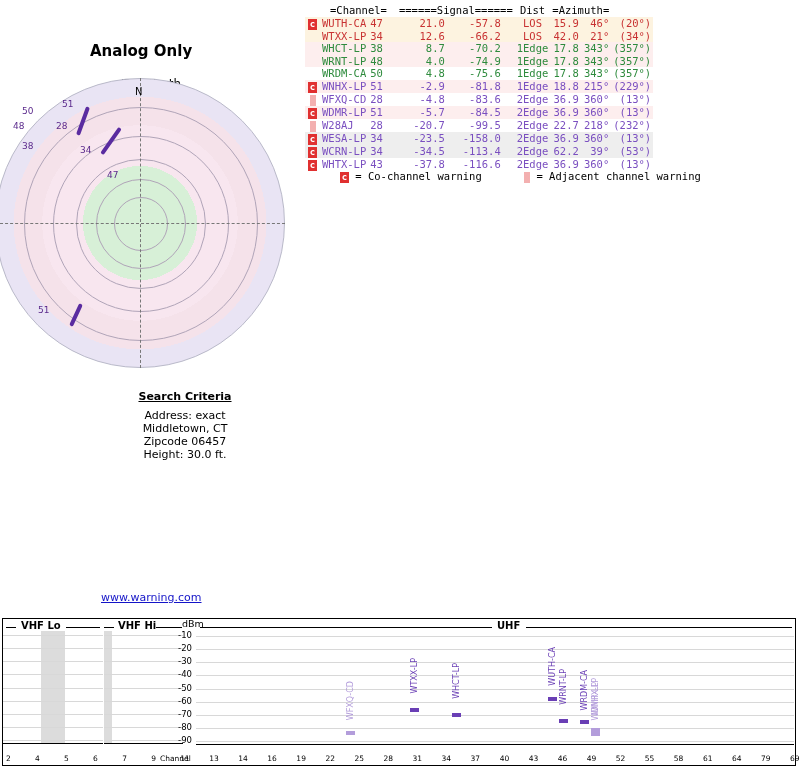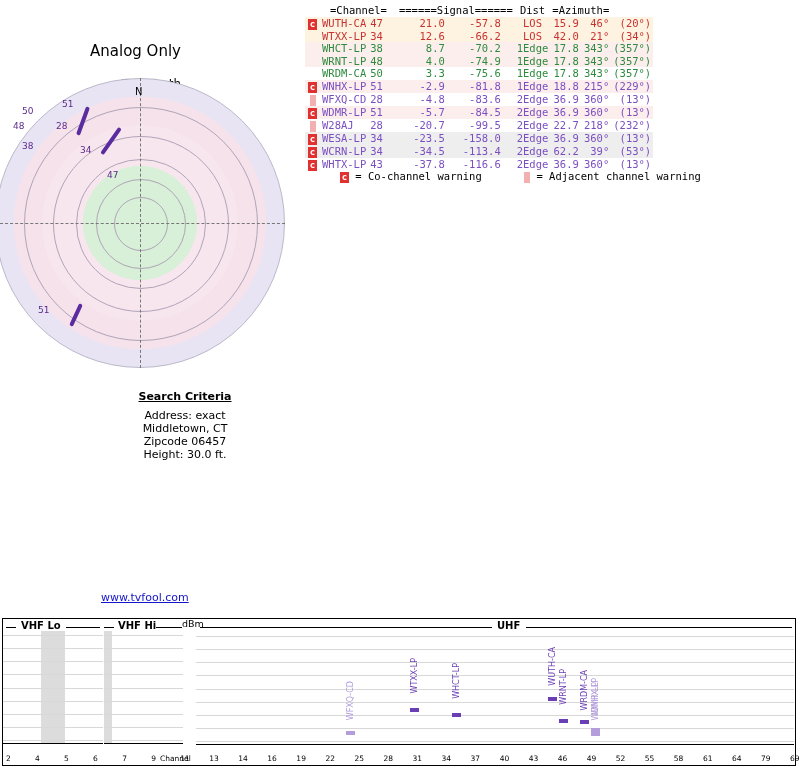--- a/index.html
+++ b/index.html
@@ -1,21 +1,21 @@
 <!DOCTYPE html>
 <html><head>
 <meta charset="utf-8">
 <style>
   html,body{margin:0;padding:0;}
   body{width:800px;height:768px;background:#ffffff;font-family:"DejaVu Sans",sans-serif;position:relative;overflow:hidden;}
   .abs{position:absolute;}
 
   
   #polar-wrap{left:0;top:0;width:300px;height:380px;}
-  #polar-title{left:90px;top:42px;font-size:15px;font-weight:normal;color:#000;}
+  #polar-title{left:90px;top:42px;font-size:15px;font-weight:bold;color:#000;}
   #polar-truenorth{left:122px;top:77px;font-size:12px;color:#000;}
   #polar-canvas{left:-5px;top:78px;width:290px;height:290px;}
   .ring{position:absolute;border-radius:50%;}
   .axis-h{position:absolute;left:0;top:145px;width:290px;height:0;border-top:1px dashed #777;}
   .axis-v{position:absolute;left:145px;top:0;width:0;height:290px;border-left:1px dashed #777;}
   .nlabel{position:absolute;font-size:10px;color:#000;}
   .chlabel{position:absolute;font-size:9px;color:#5b2a8c;}
   .tick{position:absolute;background:#5a2ca0;border-radius:2px;}
 
   
@@ -95,21 +95,21 @@
 </div>
 
 <div class="abs" id="search-block">
   <div id="search-title">Search Criteria</div>
   <div style="height:6px"></div>
   <div class="sc-line">Address: exact</div>
   <div class="sc-line">Middletown, CT</div>
   <div class="sc-line">Zipcode 06457</div>
   <div class="sc-line">Height: 30.0 ft.</div>
 </div>
-<a class="abs" id="tvfool-link" href="#">www.tvfool.com</a>
+<a class="abs" id="tvfool-link" href="#">www.warning.com</a>
 
 <div class="abs" id="table-wrap">
   <table class="sig">
     <tbody>
         <tr class="hdrtop">
       <td class="warn-cell"></td>
       <td colspan="3" class="r-center">=Channel=</td>
       <td colspan="3" class="r-center">======Signal======</td>
       <td class="r-center">Dist</td>
       <td colspan="2" class="r-center">=Azimuth=</td>
@@ -167,21 +167,21 @@
           <td class="r-right" style="color:#2e8b3d">17.8</td>
           <td class="r-right" style="color:#2e8b3d">343°</td>
           <td class="r-right" style="color:#2e8b3d">(357°)</td>
         </tr>
         <tr style="background: rgb(255, 255, 255);">
           <td class="warn-cell"></td>
           <td style="color:#2e8b3d">WRDM-CA</td>
           <td class="r-right" style="color:#2e8b3d;padding-right:10px;">50</td>
           <td class="r-center" style="color:#2e8b3d"></td>
           <td class="r-center" style="color:#2e8b3d"></td>
-          <td class="r-right" style="color:#2e8b3d">3.3</td>
+          <td class="r-right" style="color:#2e8b3d">4.8</td>
           <td class="r-right" style="color:#2e8b3d;padding-right:14px;">-75.6</td>
           <td class="r-center" style="color:#2e8b3d">1Edge</td>
           <td class="r-right" style="color:#2e8b3d">17.8</td>
           <td class="r-right" style="color:#2e8b3d">343°</td>
           <td class="r-right" style="color:#2e8b3d">(357°)</td>
         </tr>
         <tr style="background: rgb(253, 238, 238);">
           <td class="warn-cell"><span class="badge-c">c</span></td>
           <td style="color:#7a4fc0">WNHX-LP</td>
           <td class="r-right" style="color:#7a4fc0;padding-right:10px;">51</td>
@@ -321,20 +321,31 @@
         <div class="gridline" style="top: 56.5px;"></div>
         <div class="gridline" style="top: 69.625px;"></div>
         <div class="gridline" style="top: 82.75px;"></div>
         <div class="gridline" style="top: 95.875px;"></div>
         <div class="gridline" style="top: 109px;"></div>
       </div>
     <div style="position:absolute;left:0;bottom:21px;width:79px;border-top:1px solid #000;"></div>
   </div>
 
   <div id="dbm-title">dBm</div>
+  <div id="dbm-col">
+      <div class="dblabel" style="top: 0px;">-10</div>
+      <div class="dblabel" style="top: 13.125px;">-20</div>
+      <div class="dblabel" style="top: 26.25px;">-30</div>
+      <div class="dblabel" style="top: 39.375px;">-40</div>
+      <div class="dblabel" style="top: 52.5px;">-50</div>
+      <div class="dblabel" style="top: 65.625px;">-60</div>
+      <div class="dblabel" style="top: 78.75px;">-70</div>
+      <div class="dblabel" style="top: 91.875px;">-80</div>
+      <div class="dblabel" style="top: 105px;">-90</div>
+    </div>
 
   <div id="plotarea">
     <div id="uhf-grid">
         <div class="gridline" style="top: 4px;"></div>
         <div class="gridline" style="top: 17.125px;"></div>
         <div class="gridline" style="top: 30.25px;"></div>
         <div class="gridline" style="top: 43.375px;"></div>
         <div class="gridline" style="top: 56.5px;"></div>
         <div class="gridline" style="top: 69.625px;"></div>
         <div class="gridline" style="top: 82.75px;"></div>

